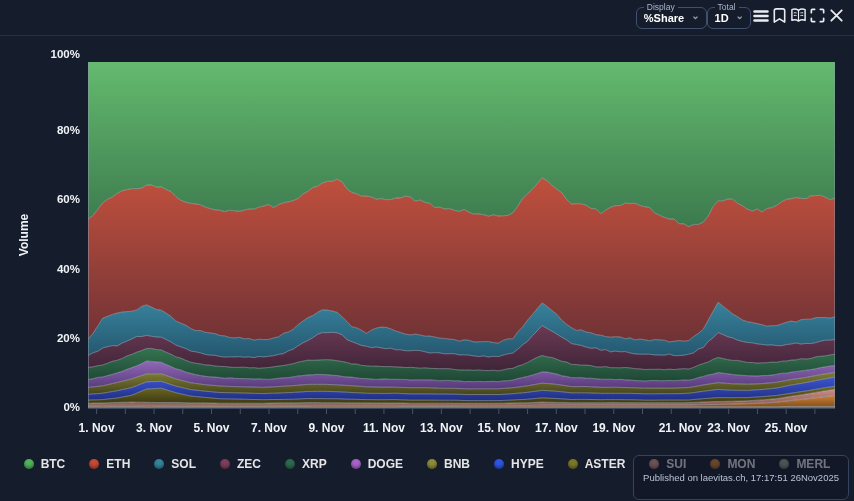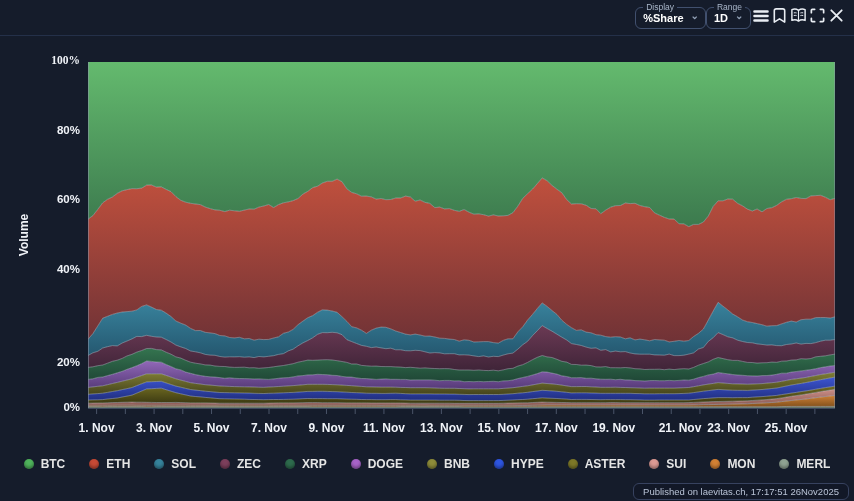--- a/index.html
+++ b/index.html
@@ -21,39 +21,39 @@
   .ytick{position:absolute;left:0;width:80px;text-align:right;font-size:11.5px;font-weight:700;color:#f0f3f8;}
   .xtick{position:absolute;top:421px;transform:translateX(-50%);font-size:12px;font-weight:700;color:#f0f3f8;white-space:nowrap;}
   #plot{position:absolute;left:88px;top:62px;}
   
   .legend{position:absolute;left:0;right:0;top:457px;display:flex;justify-content:center;align-items:center;column-gap:24px;}
   .legend-item{display:flex;align-items:center;gap:7px;cursor:pointer;}
   .legend-item .dot{width:10px;height:10px;border-radius:50%;flex:0 0 auto;box-shadow:inset 0 -2px 3px rgba(0,0,0,.35);}
   .legend-item .lbl{font-size:12px;font-weight:700;color:#e5e5e5;}
   
   .published{position:absolute;right:5px;bottom:1px;font-size:9.5px;color:#b9c3d6;border:1px solid #37425f;
-             border-radius:6px;padding:2px 9px;background:rgba(16,22,36,.55);}
+             border-radius:6px;padding:16px 9px;background:rgba(16,22,36,.55);}
 </style>
 </head>
 <body>
 
 <div class="app">
 
   <div class="hdr-sep"></div>
 
   <div class="controls">
     <fieldset class="ctl">
       <legend>Display</legend>
       <div class="val">
         <span>%Share</span>
         <span class="caret">⌄</span>
       </div>
     </fieldset>
     <fieldset class="ctl">
-      <legend>Range</legend>
+      <legend>Total</legend>
       <div class="val">
         <span>1D</span>
         <span class="caret">⌄</span>
       </div>
     </fieldset>
 
     <span class="iconbtn">
       <svg width="18" height="18" viewBox="0 0 18 18" fill="none" stroke="#e9edf3" stroke-width="2.6" stroke-linecap="round">
         <path d="M2.5 4.5h13M2.5 9h13M2.5 13.5h13"></path>
       </svg>
@@ -80,25 +80,25 @@
         <path d="M3.5 3.5l11 11M14.5 3.5l-11 11"></path>
       </svg>
     </span>
   </div>
 
   <div class="ylab">
     <span>Volume</span>
   </div>
   <div id="yticks">
       <div class="ytick" style="top: 401px;">0%</div>
-      <div class="ytick" style="top: 331.8px; margin-top: 24px;">20%</div>
+      <div class="ytick" style="top: 331.8px;">20%</div>
       <div class="ytick" style="top: 262.6px;">40%</div>
       <div class="ytick" style="top: 193.4px;">60%</div>
       <div class="ytick" style="top: 124.2px;">80%</div>
-      <div class="ytick" style="top: 54px; font-family: Liberation Serif, serif;">100%</div>
+      <div class="ytick" style="top: 48px;">100%</div>
     </div>
   <svg id="plot" width="747" height="353">
       <defs>
         <linearGradient id="grad0" x1="0" y1="0" x2="0" y2="1">
           <stop offset="0%" stop-color="#8da08f"></stop>
           <stop offset="100%" stop-color="#55655a"></stop>
         </linearGradient>
         <linearGradient id="grad1" x1="0" y1="0" x2="0" y2="1">
           <stop offset="0%" stop-color="#cd8036"></stop>
           <stop offset="100%" stop-color="#84511c"></stop>

